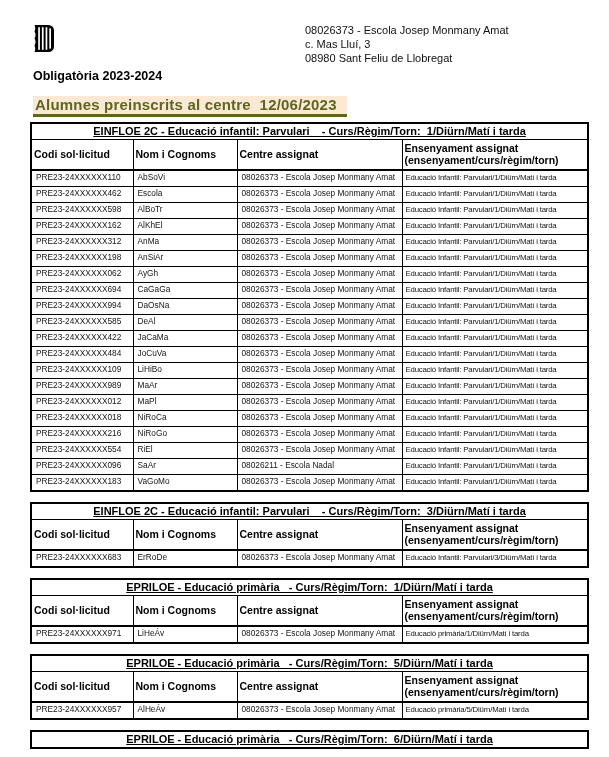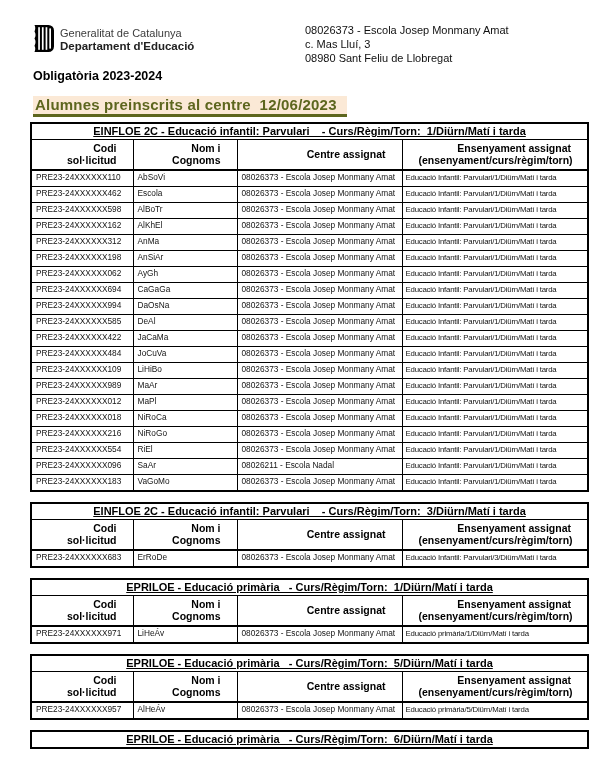--- a/index.html
+++ b/index.html
@@ -27,22 +27,22 @@
   table.report-table {
     border-collapse:collapse; width:557px; margin-bottom:10px;
     table-layout:fixed; border:2px solid #000;
   }
   .report-table th, .report-table td { border:1px solid #000; overflow:hidden; }
   tr.t-title th {
     font-size:11px; font-weight:bold; text-align:center;
     padding:1px 0 2px; white-space:pre; color:#000;text-decoration:underline;
   }
   tr.t-cols th {
-    font-size:10.5px; font-weight:bold; text-align:right;
-    padding:2px 16px 3px; border-bottom:2px solid #000;
+    font-size:10.5px; font-weight:bold; text-align:left;
+    padding:2px 2px 3px; border-bottom:2px solid #000;
     white-space:pre-line; line-height:12px; color:#000;
   }
   .report-table td {
     font-size:8.3px; padding:2px 4px 3px; color:#141414;
     white-space:nowrap; line-height:9.5px; height:10px;
   }
   .report-table td.c4 { font-size:7.8px; letter-spacing:-0.2px; padding-left:3px;margin-left:36px; }
 </style>
 </head>
 <body>
@@ -52,24 +52,20 @@
   <div class="logo-block">
     <span class="logo-mark">
       <svg width="21" height="27" viewBox="0 0 21 27" xmlns="http://www.w3.org/2000/svg">
         <path d="M1.5 0 h14 a5.5 5.5 0 0 1 5.5 5.5 v16 a5.5 5.5 0 0 1 -5.5 5.5 h-14 c1-2.2 1-4 0-6.2 c1.4-2.6 1.4-4.6 0-7.2 c1.4-2.6 1.4-4.6 0-7.2 c1-2.2 1-4.2 0-6.4 z" fill="#000"></path>
         <rect x="5.2" y="2.2" width="1.7" height="22.6" fill="#fff"></rect>
         <rect x="8.9" y="2.2" width="1.7" height="22.6" fill="#fff"></rect>
         <rect x="12.6" y="2.2" width="1.7" height="22.6" fill="#fff"></rect>
         <rect x="16.3" y="3.4" width="1.7" height="20.2" fill="#fff"></rect>
       </svg>
     </span>
-    <span class="logo-text">
-      <div class="logo-line1">Generalitat de Catalunya</div>
-      <div class="logo-line2">Departament d'Educació</div>
-    </span>
   </div>
 
   <div class="address">
     <div>08026373 - Escola Josep Monmany Amat</div>
     <div>c. Mas Lluí, 3</div>
     <div>08980 Sant Feliu de Llobregat</div>
   </div>
 
   <div class="oblig">Obligatòria 2023-2024</div>
 

